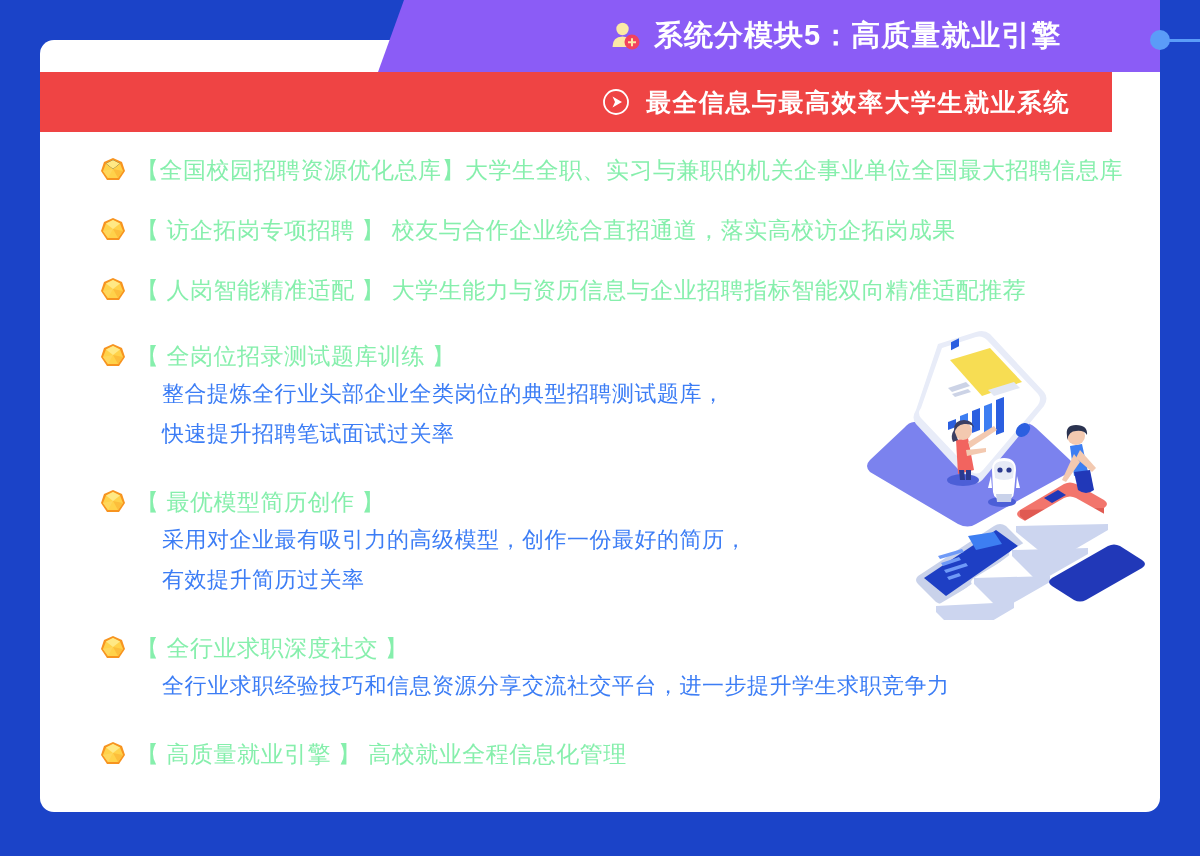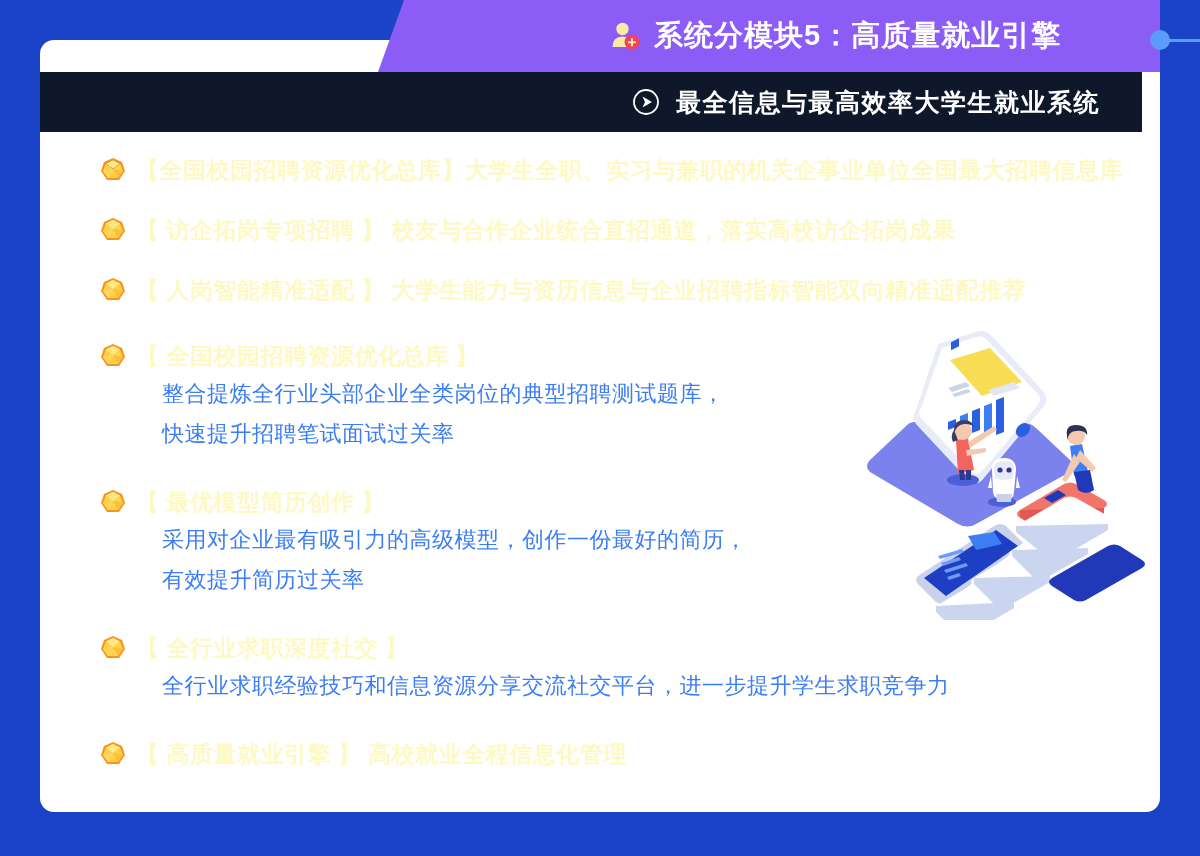--- a/index.html
+++ b/index.html
@@ -37,39 +37,39 @@
     border-radius:50%;background:#5b9cf8;
   }
   .right-line{
     position:absolute;left:1168px;top:39px;width:32px;height:3px;
     background:#5b9cf8;
   }
 
   
   .subbar{
     position:absolute;left:40px;top:72px;width:1072px;height:60px;
-    background:#0f172a;
-    display:flex;align-items:center;justify-content:flex-end;padding-left:30px;
+    background:#ef4444;
+    display:flex;align-items:center;justify-content:flex-end;
   }
   .subbar-inner{display:flex;align-items:center;gap:16px;margin-right:42px;}
   .play-circle{width:28px;height:28px;display:block;}
   .subbar-title{
     color:#ffffff;font-size:25px;font-weight:bold;letter-spacing:1.5px;
     white-space:nowrap;
   }
 
   
   .list{
     position:absolute;left:100px;top:152px;width:1070px;
   }
   .item{position:relative;margin-bottom:10px;}
   .item-head{display:flex;align-items:flex-start;gap:10px;}
   .gem{width:26px;height:26px;flex:0 0 26px;margin-top:5px;display:block;}
   .item-title{
-    color:#fef9c3;font-size:23px;font-weight:bold;line-height:36px;
+    color:#86efac;font-size:23px;font-weight:normal;line-height:36px;
     letter-spacing:0.5px;white-space:nowrap;
   }
   .item-sub{
     color:#3c7df5;font-size:22px;font-weight:normal;line-height:40px;
     letter-spacing:0.5px;margin-left:62px;white-space:nowrap;
   }
   .gap-sm{height:14px;}
   .gap-md{height:20px;}
 
   
@@ -249,21 +249,21 @@
 
     <div class="item">
       <div class="item-head">
         <svg class="gem" viewBox="0 0 26 26" xmlns="http://www.w3.org/2000/svg">
           <path d="M13 1 L22 5 L25 14 L19 23 L7 23 L1 14 L4 5 Z" fill="#f79420"></path>
           <path d="M13 3 L20 6.5 L23 14 L18 21 L8 21 L3 14 L6 6.5 Z" fill="#ffd24a"></path>
           <path d="M13 3 L20 6.5 L13 12 L6 6.5 Z" fill="#ffe985"></path>
           <path d="M13 12 L23 14 L18 21 Z" fill="#fcbe3b"></path>
           <path d="M13 12 L3 14 L8 21 Z" fill="#ffd75c"></path>
         </svg>
-        <span class="item-title">【 全国校园招聘资源优化总库 】</span>
+        <span class="item-title">【 全岗位招录测试题库训练 】</span>
       </div>
       <div class="item-sub">整合提炼全行业头部企业全类岗位的典型招聘测试题库，</div>
       <div class="item-sub">快速提升招聘笔试面试过关率</div>
     </div>
     <div class="gap-md"></div>
 
     <div class="item">
       <div class="item-head">
         <svg class="gem" viewBox="0 0 26 26" xmlns="http://www.w3.org/2000/svg">
           <path d="M13 1 L22 5 L25 14 L19 23 L7 23 L1 14 L4 5 Z" fill="#f79420"></path>

